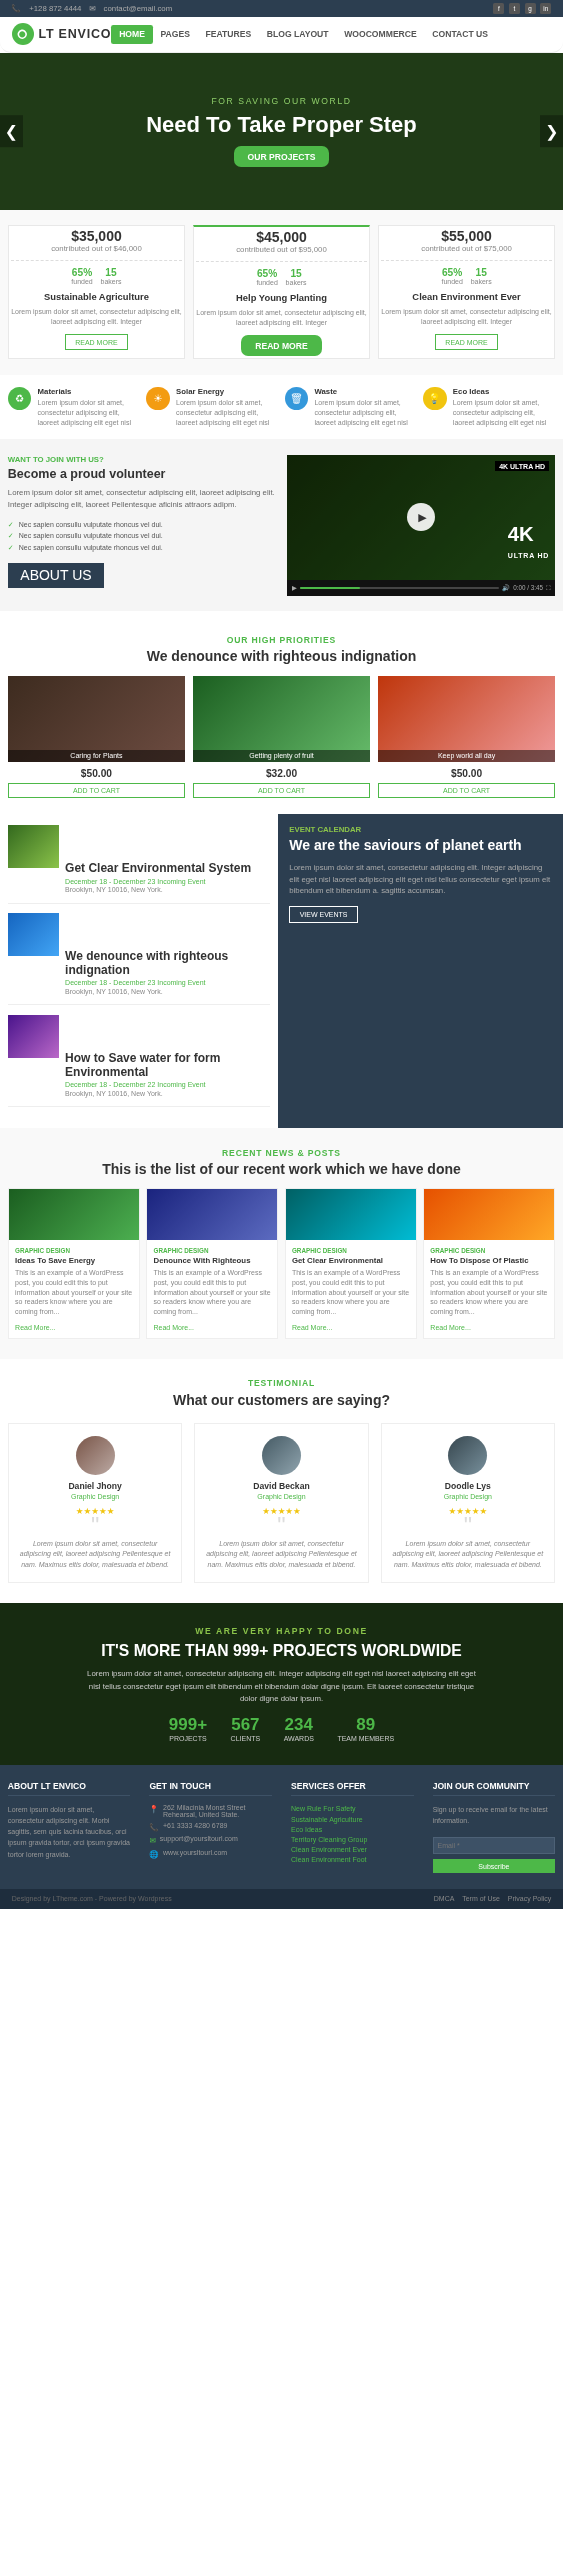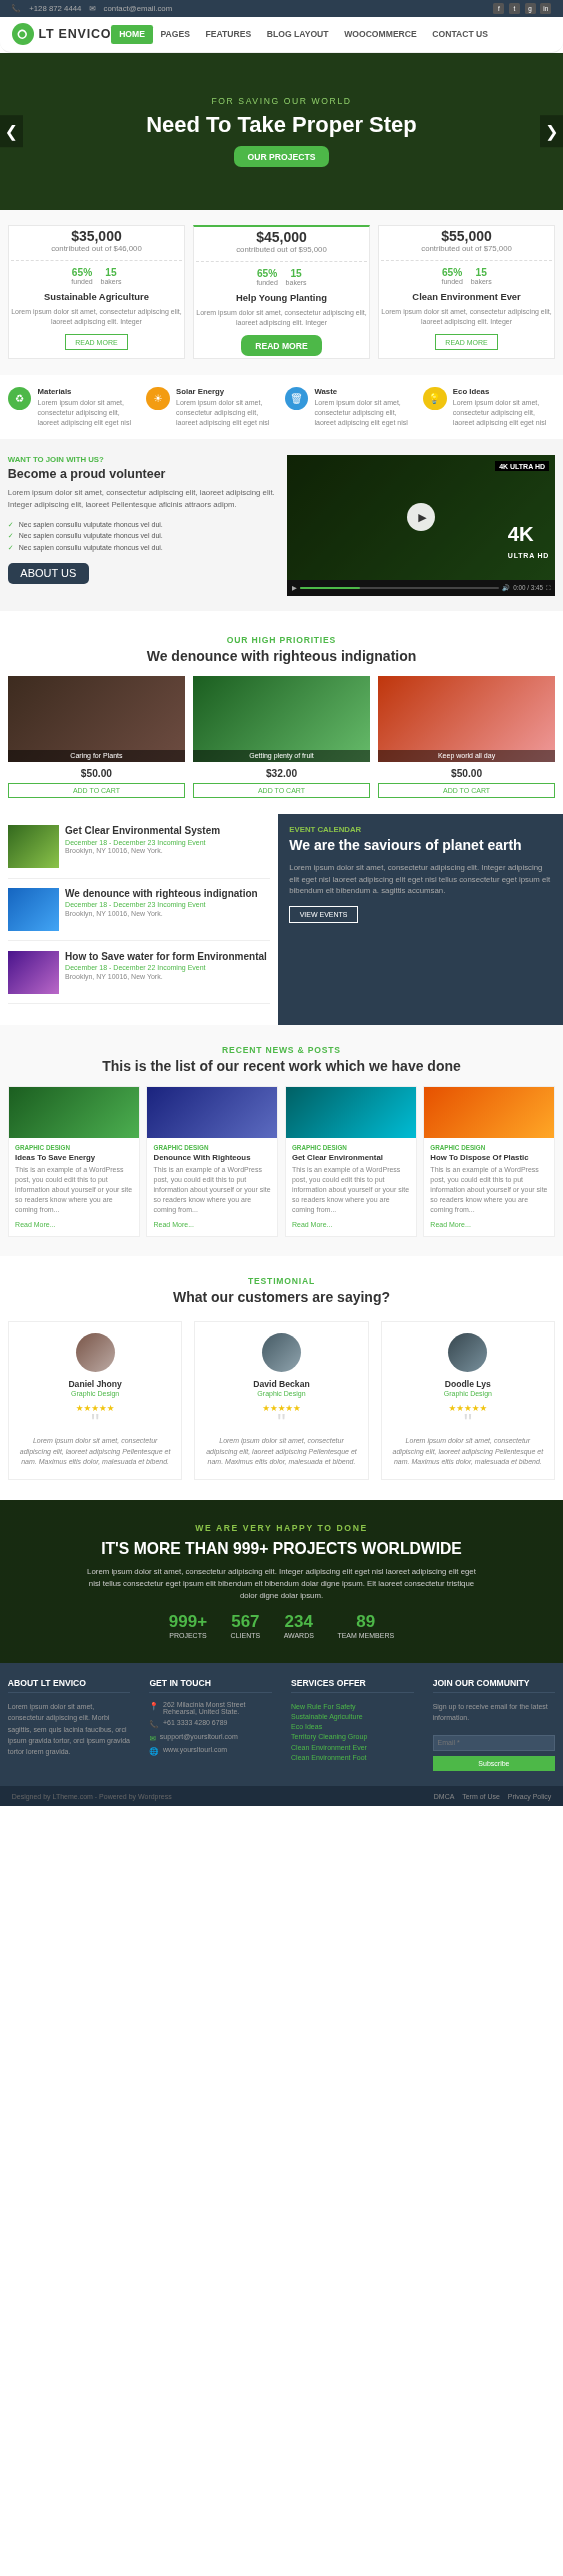--- a/index.html
+++ b/index.html
@@ -61,21 +61,21 @@
 
     
     .join-video { display: flex; padding: 15.7px 7.8px; gap: 11.7px; background: #f5f5f5; }
     .join-section { flex: 1; }
     .join-tag { font-size: 7.8px; color: #4db848; text-transform: uppercase; font-weight: bold; margin-bottom: 3.1px; }
     .join-title { font-size: 12.5px; font-weight: bold; color: #333; margin-bottom: 6.3px; }
     .join-desc { font-size: 7.8px; color: #666; line-height: 1.5; margin-bottom: 7.8px; }
     .join-list { list-style: none; margin-bottom: 9.4px; }
     .join-list li { font-size: 7px; color: #555; padding: 2.3px 0; padding-left: 11px; position: relative; }
     .join-list li::before { content: "✓"; color: #4db848; position: absolute; left: 0; font-size: 7px; }
-    .btn-dark { background: #2c3e50; color: #fff; border: none; padding: 4.7px 12.5px; font-size: 11px; cursor: pointer; border-radius: 5px; text-transform: uppercase; }
+    .btn-dark { background: #2c3e50; color: #fff; border: none; padding: 4.7px 12.5px; font-size: 14px; cursor: pointer; border-radius: 0; text-transform: uppercase; }
     .video-section { flex: 1; }
     .video-thumb { width: 100%; height: 125px; background: #1a1a1a; position: relative; display: flex; align-items: center; justify-content: center; overflow: hidden; }
     .video-overlay { position: absolute; top: 0; left: 0; right: 0; bottom: 0; background: rgba(0,0,0,0.4); display: flex; align-items: center; justify-content: center; }
     .play-btn { width: 28px; height: 28px; background: rgba(255,255,255,0.9); border-radius: 50%; display: flex; align-items: center; justify-content: center; cursor: pointer; }
     .play-btn::after { content: "▶"; font-size: 11px; color: #333; margin-left: 2.3px; }
     .video-label { position: absolute; top: 6.3px; right: 6.3px; background: #000; color: #fff; font-size: 7px; padding: 1.6px 3.9px; font-weight: bold; }
     .video-controls { background: #111; height: 15.7px; display: flex; align-items: center; padding: 0 4.7px; gap: 3.1px; }
     .video-controls span { color: #aaa; font-size: 6.3px; }
     .video-progress { flex: 1; height: 2.3px; background: #444; border-radius: 1.6px; }
     .video-progress-fill { height: 100%; width: 30%; background: #4db848; border-radius: 1.6px; }
@@ -95,21 +95,21 @@
     .btn-add { border: 0.8px solid #4db848; background: none; color: #4db848; font-size: 7px; padding: 3.1px 7.8px; cursor: pointer; text-transform: uppercase; width: 100%; }
 
     
     .events-calendar { display: flex; gap: 0; background: #fff; }
     .events-section { flex: 1; padding: 11.7px 7.8px; }
     .event-item { display: flex; gap: 6.3px; margin-bottom: 9.4px; padding-bottom: 9.4px; border-bottom: 0.8px solid #eee; }
     .event-img { width: 51px; height: 43px; flex-shrink: 0; overflow: hidden; }
     .event-img.ev1 { background: linear-gradient(135deg, #33691e, #8bc34a); }
     .event-img.ev2 { background: linear-gradient(135deg, #1565c0, #42a5f5); }
     .event-img.ev3 { background: linear-gradient(135deg, #4a148c, #ba68c8); }
-    .event-info h4 { font-size: 10px; font-weight: bold; color: #333; margin-bottom: 2.3px; }
+    .event-info h4 { font-size: 12px; font-weight: bold; color: #333; margin-bottom: 2.3px; margin-top: 36px; }
     .event-info .event-date { font-size: 7px; color: #4db848; margin-bottom: 1.6px; }
     .event-info p { font-size: 7px; color: #888; }
     .calendar-section { flex: 1; background: #2c3e50; padding: 11.7px; color: #fff; }
     .calendar-tag { font-size: 7.8px; color: #8bc34a; text-transform: uppercase; font-weight: bold; margin-bottom: 3.1px; }
     .calendar-title { font-size: 14px; font-weight: bold; line-height: 1.2; margin-bottom: 7.8px; }
     .calendar-desc { font-size: 7.8px; color: #aaa; line-height: 1.5; margin-bottom: 9.4px; }
     .btn-light-outline { border: 0.8px solid #fff; color: #fff; background: none; padding: 3.9px 9.4px; font-size: 7px; cursor: pointer; text-transform: uppercase; }
 
     
     .recent-section { padding: 19.6px 7.8px; background: #f9f9f9; }

